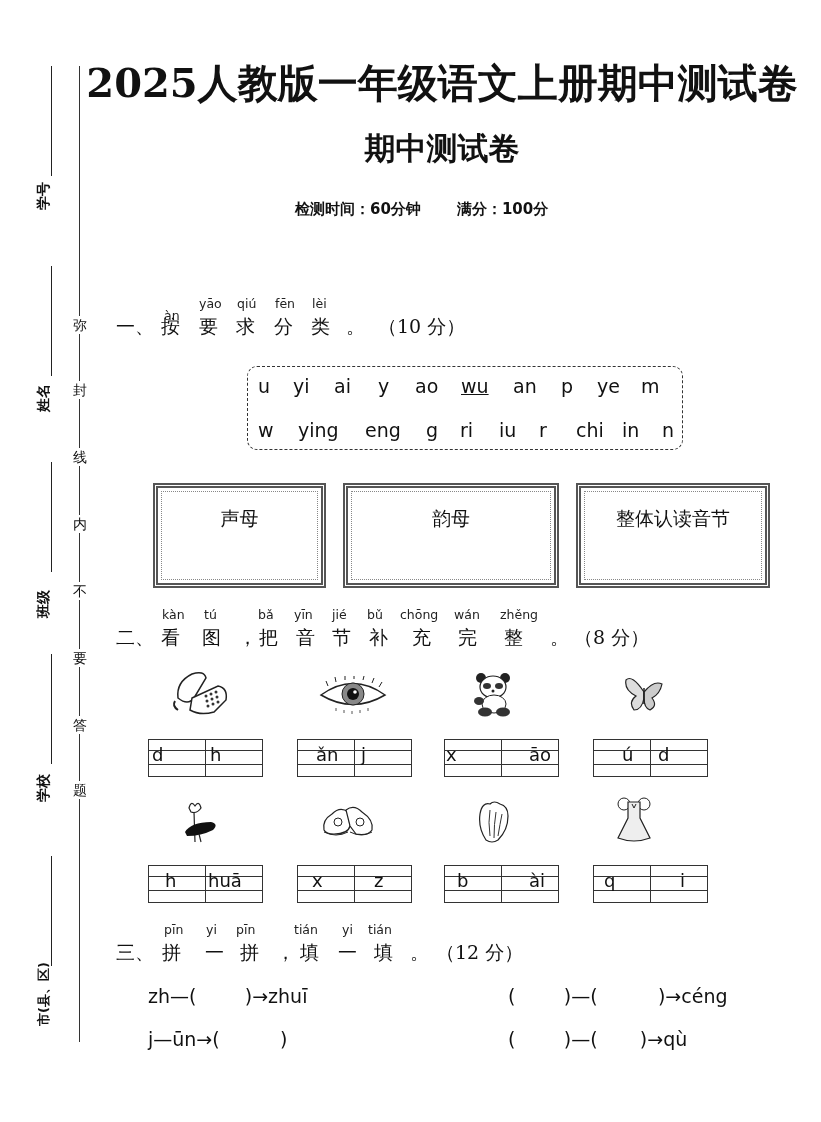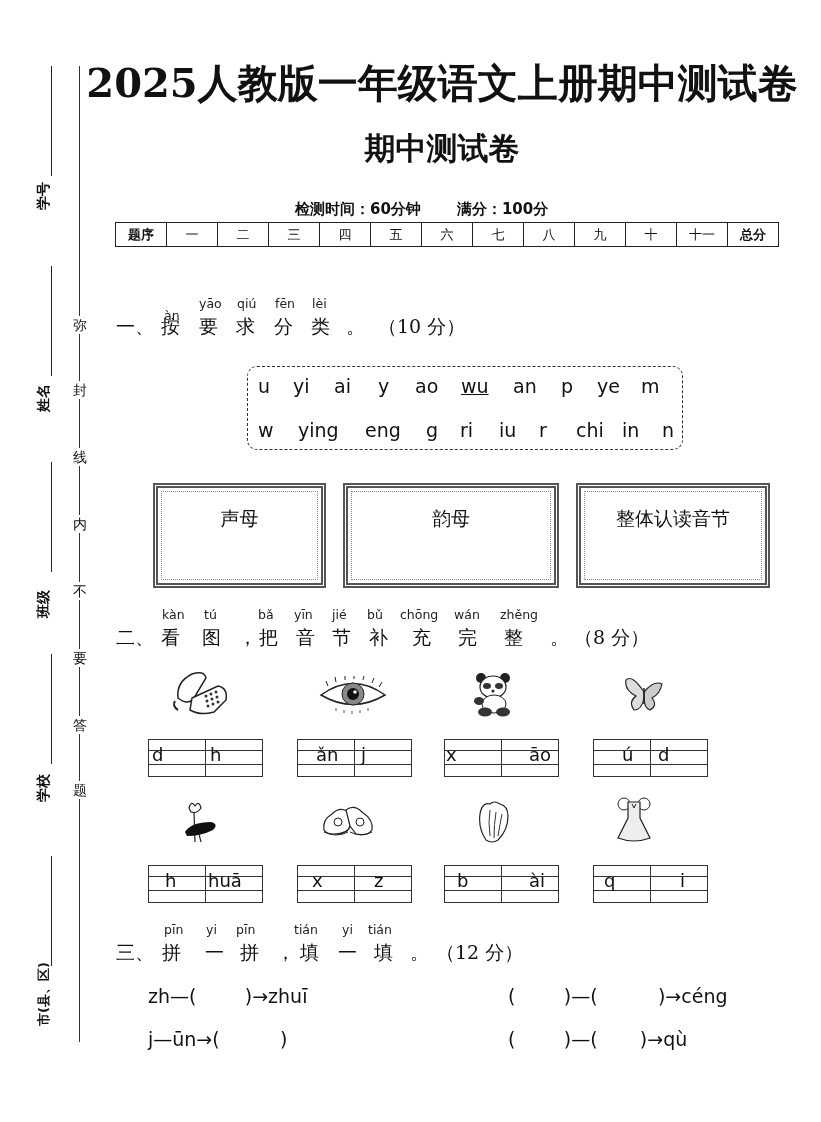--- a/index.html
+++ b/index.html
@@ -90,35 +90,20 @@
 </div>
 
 <div class="abs title1" style="margin-left:0;left:62px;width:760px;">2025人教版一年级语文上册期中测试卷</div>
 <div class="abs title2" style="margin-left:0;left:62px;width:760px;">期中测试卷</div>
 <div class="abs subinfo">
   <span>检测时间：60分钟</span><span>满分：100分</span>
 </div>
 
 <table class="score">
   <tbody>
-      <tr>
-    <td class="head">题序</td>
-    <td class="col">一</td>
-    <td class="col">二</td>
-    <td class="col">三</td>
-    <td class="col">四</td>
-    <td class="col">五</td>
-    <td class="col">六</td>
-    <td class="col">七</td>
-    <td class="col">八</td>
-    <td class="col">九</td>
-    <td class="col">十</td>
-    <td class="col">十一</td>
-    <td class="col" style="font-weight:bold;">总分</td>
-  </tr>
 </tbody>
   </table>
 
 <div class="sec" style="top:296px;">
   <span class="py" style="left:48px;margin-top:12px;">àn</span>
   <span class="py" style="left:83px;">yāo</span>
   <span class="py" style="left:121px;">qiú</span>
   <span class="py" style="left:159px;">fēn</span>
   <span class="py" style="left:196px;">lèi</span>
   <span class="hz" style="left:0;">一、</span>

